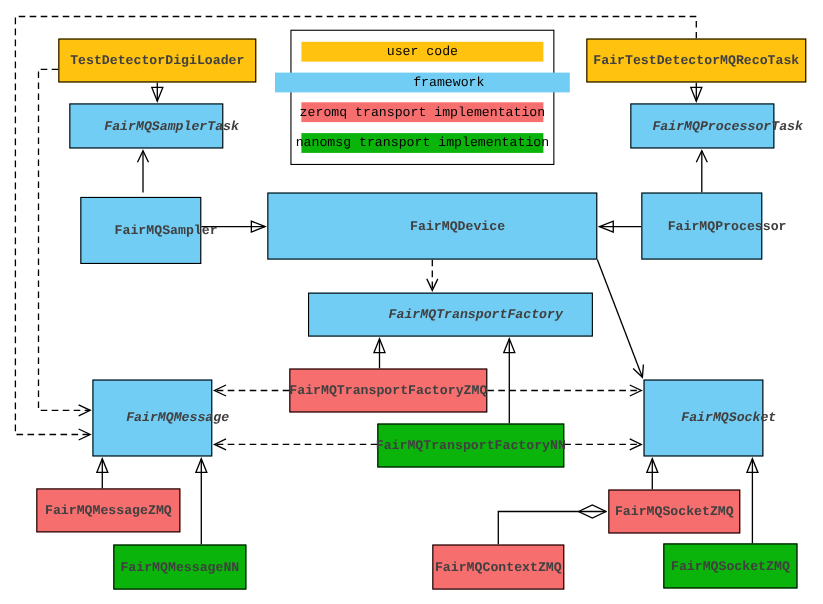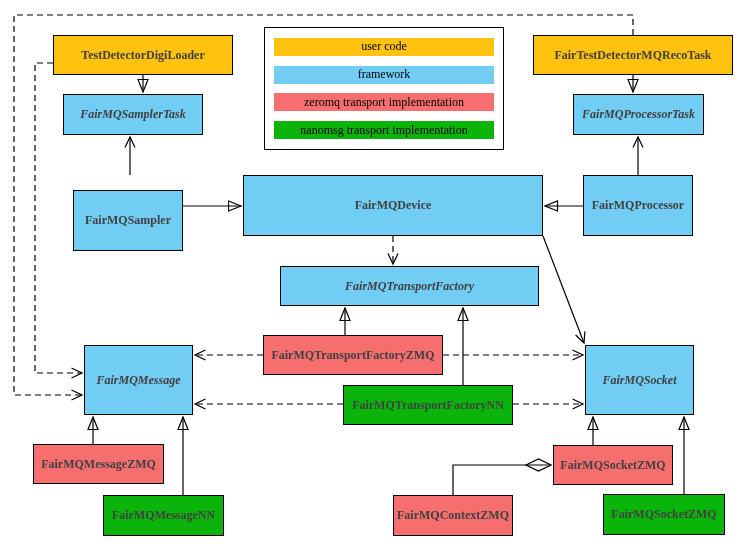--- a/index.html
+++ b/index.html
@@ -1,21 +1,21 @@
 <!DOCTYPE html>
 <html><head>
 <meta charset="utf-8">
 <style>
   html, body { margin: 0; padding: 0; background: #ffffff; }
   .canvas {
     position: relative;
     width: 748px;
     height: 549px;
     background: #ffffff;
-    font-family: Liberation Serif, serif;
+    font-family: Liberation Mono, monospace;
     overflow: hidden;
     border-radius: 26px;
   }
   svg.edges {
     position: absolute;
     left: 0; top: 0;
     width: 748px; height: 549px;
   }
   svg.edges path {
     fill: none;
@@ -32,21 +32,21 @@
     justify-content: center;
     font-weight: bold;
     font-size: 12px;
     color: #404040;
     text-align: center;
     white-space: nowrap;
     padding: 0 2px;
   }
   .abstract { font-style: italic; }
   .user      { background: #FFC20E; }
-  .framework { background: #72CDF4; }
+  .framework { background: #72CDF4; padding-left: 48px; }
   .zmq       { background: #F76E6E; text-align: center; }
   .nn        { background: #0AB40A; }
   .legend {
     position: absolute;
     left: 264px; top: 27px;
     width: 240px; height: 123px;
     box-sizing: border-box;
     border: 1.4px solid #000000;
     background: #ffffff;
     display: flex;
@@ -113,21 +113,21 @@
   </div>
 
   <div class="node user" style="left:53px; top:35px; width:180px; height:40px;">TestDetectorDigiLoader</div>
 
   <div class="node user" style="left:533px; top:35px; width:200px; height:40px;">FairTestDetectorMQRecoTask</div>
 
   <div class="node framework abstract" style="left:63px; top:94px; width:140px; height:41px;">FairMQSamplerTask</div>
 
   <div class="node framework abstract" style="left:573px; top:94px; width:131px; height:41px;">FairMQProcessorTask</div>
 
-  <div class="node framework" style="left:73px; top:190px; width:110px; height:61px;">FairMQSampler</div>
+  <div class="node framework" style="left:73px; top:179px; width:110px; height:61px;">FairMQSampler</div>
 
   <div class="node framework" style="left:583px; top:175px; width:110px; height:61px;">FairMQProcessor</div>
 
   <div class="node framework" style="left:243px; top:175px; width:300px; height:61px;">FairMQDevice</div>
 
   <div class="node framework abstract" style="left:280px; top:266px; width:259px; height:40px;">FairMQTransportFactory</div>
 
   <div class="node zmq" style="left:263px; top:335px; width:180px; height:40px;">FairMQTransportFactoryZMQ</div>
 
   <div class="node nn" style="left:343px; top:385px; width:170px; height:40px;">FairMQTransportFactoryNN</div>

